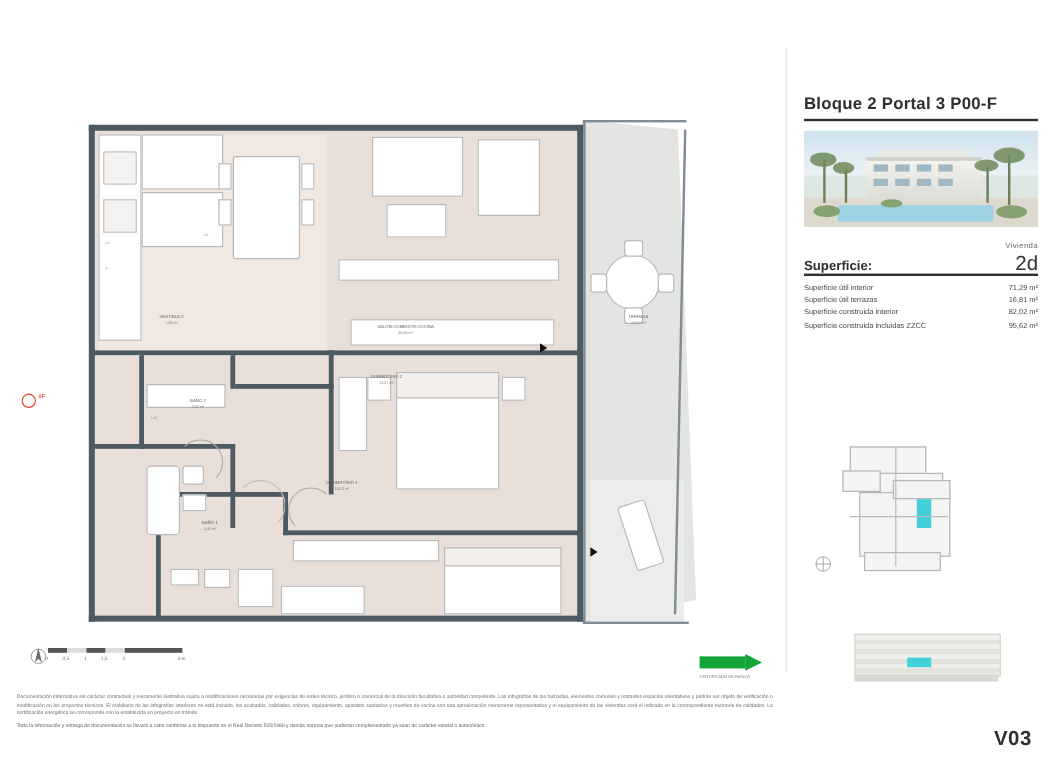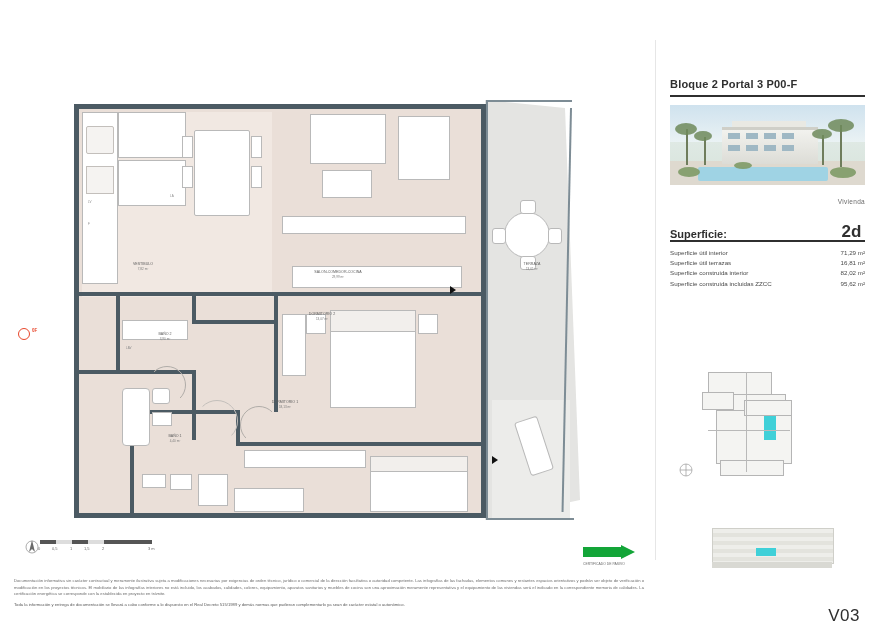--- a/index.html
+++ b/index.html
@@ -11,21 +11,21 @@
     overflow:hidden;
     position:relative;
   }
   .sheet{position:absolute;inset:0;}
 
   
   .right-panel{
     position:absolute;left:670px;top:78px;width:195px;
   }
   .panel-title{
-    font-size:11px;font-weight:bold;color:#2f2f2f;letter-spacing:.2px;
+    font-size:14px;font-weight:bold;color:#2f2f2f;letter-spacing:.2px;
     padding-bottom:5px;
   }
   .rule{height:2px;background:#2f2f2f;width:195px;}
 
   .render-img{
     margin-top:8px;width:195px;height:80px;position:relative;overflow:hidden;
     background:linear-gradient(#cfe4ef 0%,#e6f0f4 45%,#dfe9e4 46%,#d7e3da 100%);
   }
   .render-sky{position:absolute;left:0;top:0;width:100%;height:46%;
     background:linear-gradient(#cfe2ee,#eaf2f4);}
@@ -43,21 +43,21 @@
     background:#6f8a5a;opacity:.85;}
   .bush{position:absolute;border-radius:50%;background:#7e9a66;opacity:.9;}
 
   .surf-head{
     display:flex;align-items:flex-end;justify-content:space-between;
     margin-top:14px;
   }
   .surf-title{font-size:11px;font-weight:bold;color:#2f2f2f;}
   .viv-wrap{text-align:right;line-height:1;}
   .viv-label{font-size:6.5px;color:#6b6b6b;letter-spacing:.3px;}
-  .viv-code{font-size:17px;font-weight:bold;color:#2f2f2f;margin-top:17px;text-align:center;}
+  .viv-code{font-size:17px;font-weight:normal;color:#2f2f2f;margin-top:1px;}
 
   .surf-table{margin-top:6px;width:195px;border-collapse:collapse;}
   .surf-table td{
     font-size:6.2px;color:#4a4a4a;padding:1.6px 0;vertical-align:top;
   }
   .surf-table td.val{text-align:right;white-space:nowrap;}
 
   
   .keyplan{position:absolute;left:700px;top:370px;width:140px;height:120px;}
   .kp-line{position:absolute;background:#b9b9b9;}
@@ -65,21 +65,21 @@
   .kp-high{position:absolute;background:#3fd0d8;}
   .compass{position:absolute;left:678px;top:462px;width:16px;height:16px;}
 
   .elev{position:absolute;left:712px;top:528px;width:120px;height:48px;}
   .elev-body{position:absolute;left:0;top:0;width:120px;height:34px;
     background:repeating-linear-gradient(to bottom,#eeeeea 0 4px,#e3e3dd 4px 8px);
     border:1px solid #cfcfc9;}
   .elev-high{position:absolute;left:44px;top:20px;width:20px;height:8px;background:#3fd0d8;}
   .elev-base{position:absolute;left:0;top:34px;width:120px;height:6px;background:#d9d9d3;}
 
-  .v03{position:absolute;right:20px;bottom:14px;font-size:17px;font-weight:normal;
+  .v03{position:absolute;right:20px;bottom:14px;font-size:17px;font-weight:bold;
     color:#2f2f2f;letter-spacing:.5px;}
 
   
   .vdiv{position:absolute;left:655px;top:40px;width:1px;height:520px;background:#e6e6e6;}
 
   
   .plan{position:absolute;left:30px;top:70px;width:610px;height:450px;}
 
   .wall{position:absolute;background:#4b5a63;}
   .wall-thin{position:absolute;background:#7d8c95;}

